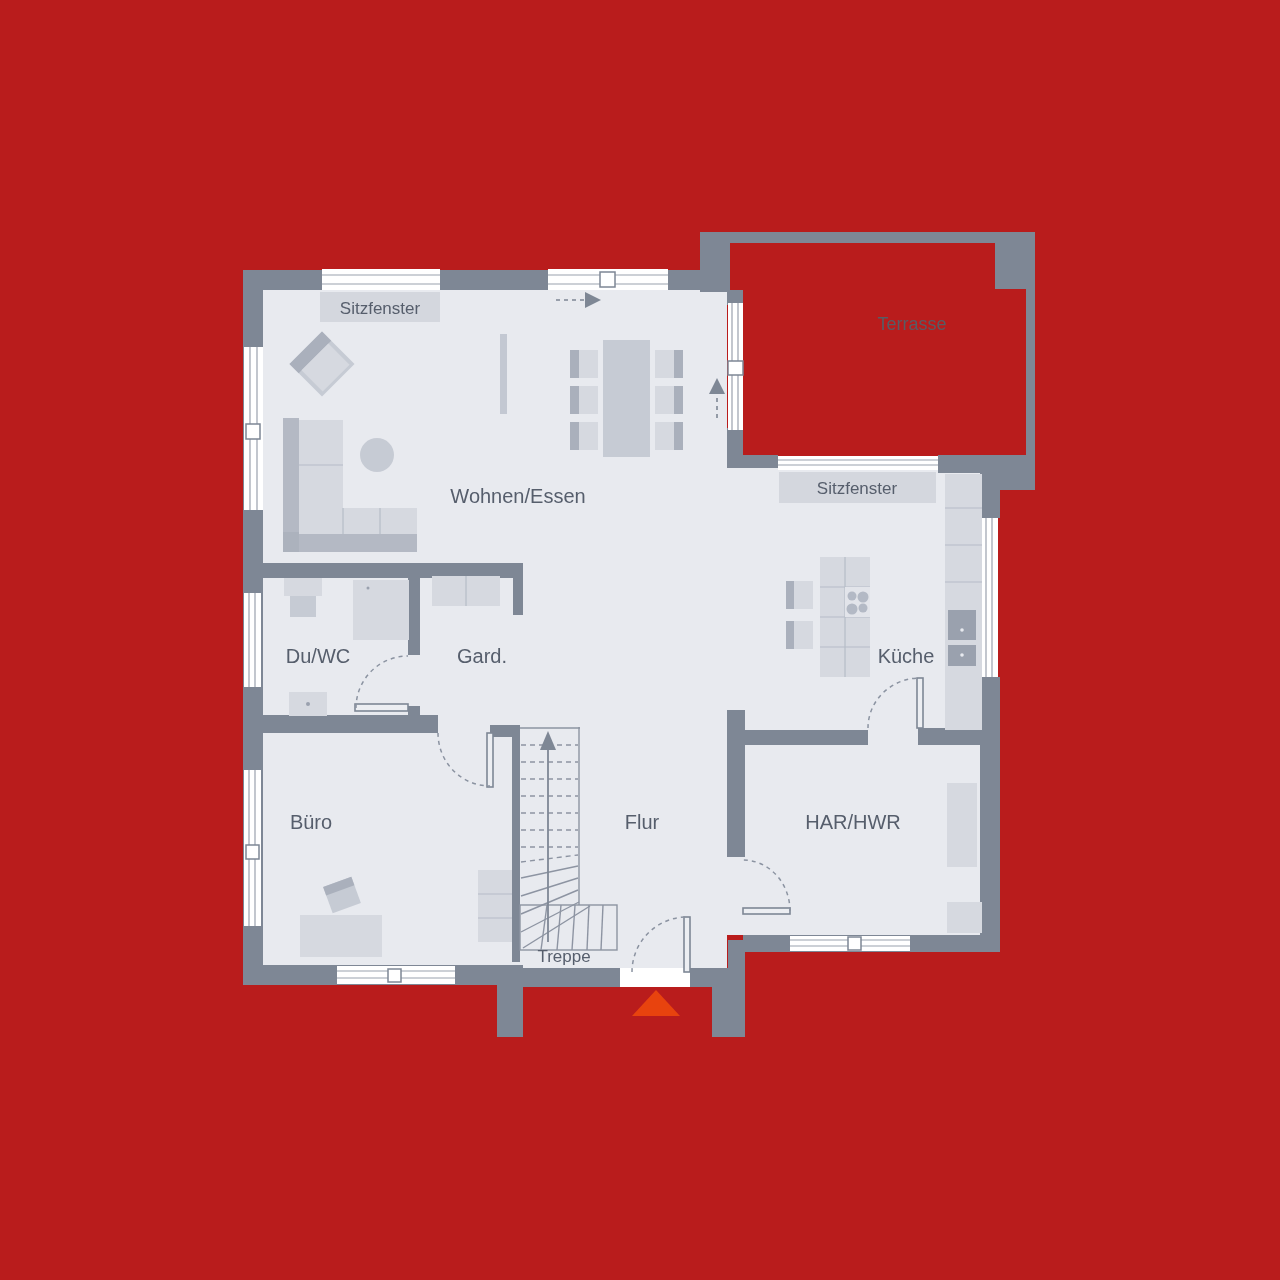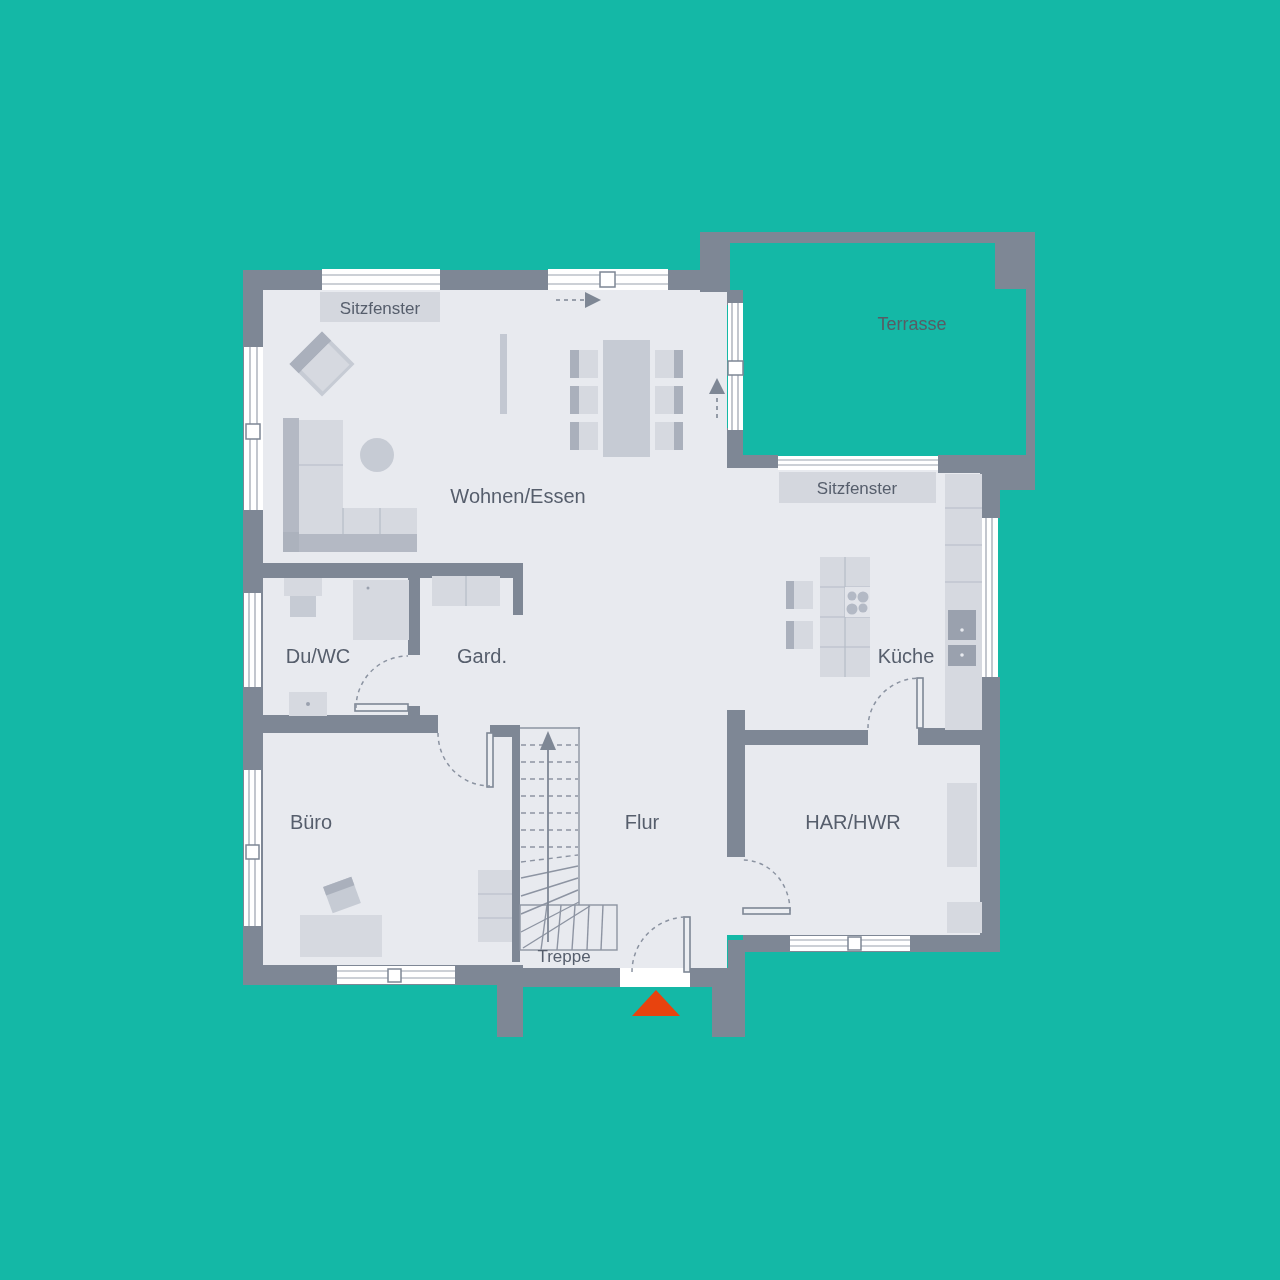--- a/index.html
+++ b/index.html
@@ -1,16 +1,16 @@
 <!DOCTYPE html>
 <html><head>
 <meta charset="utf-8">
 <style>
   html,body{margin:0;padding:0;background:#000;}
-  .stage{position:relative;width:1280px;height:1280px;background:#14b8a6;overflow:hidden;
+  .stage{position:relative;width:1280px;height:1280px;background:#b91c1c;overflow:hidden;
          font-family:"Liberation Sans","DejaVu Sans",sans-serif;}
   svg{display:block}
   .wall{fill:#7e8795}
   .floor{fill:#e8eaef}
   .win{fill:#ffffff}
   .winline{stroke:#9aa1ae;stroke-width:1.2px}
   .handle{fill:#ffffff;stroke:#7e8795;stroke-width:1.5px}
   .furn{fill:#d6d9e0}
   .furnmid{fill:#c6cbd4}
   .furndark{fill:#aab0bc}

